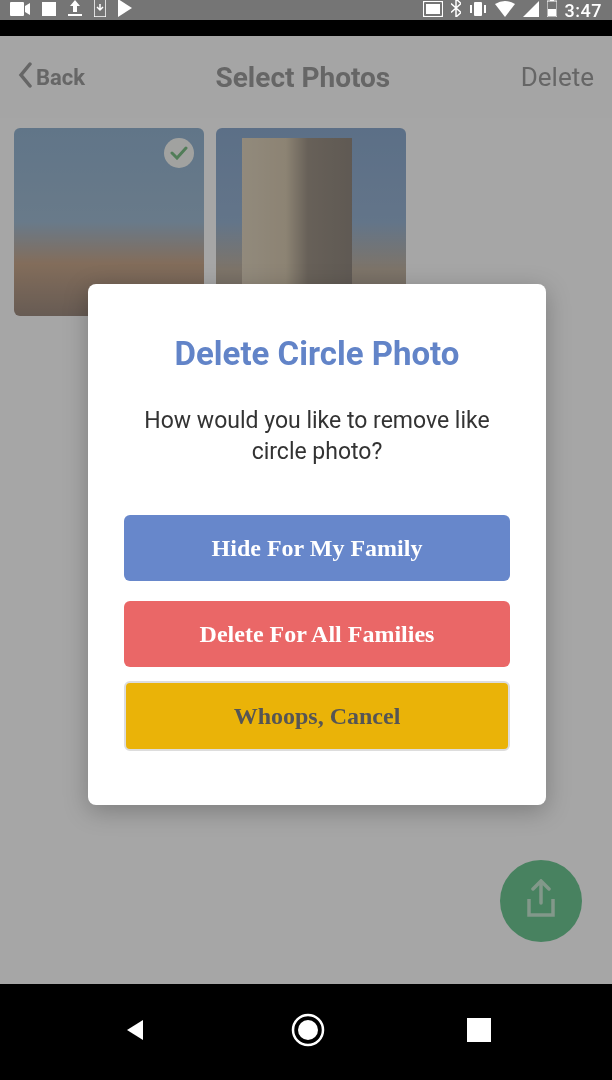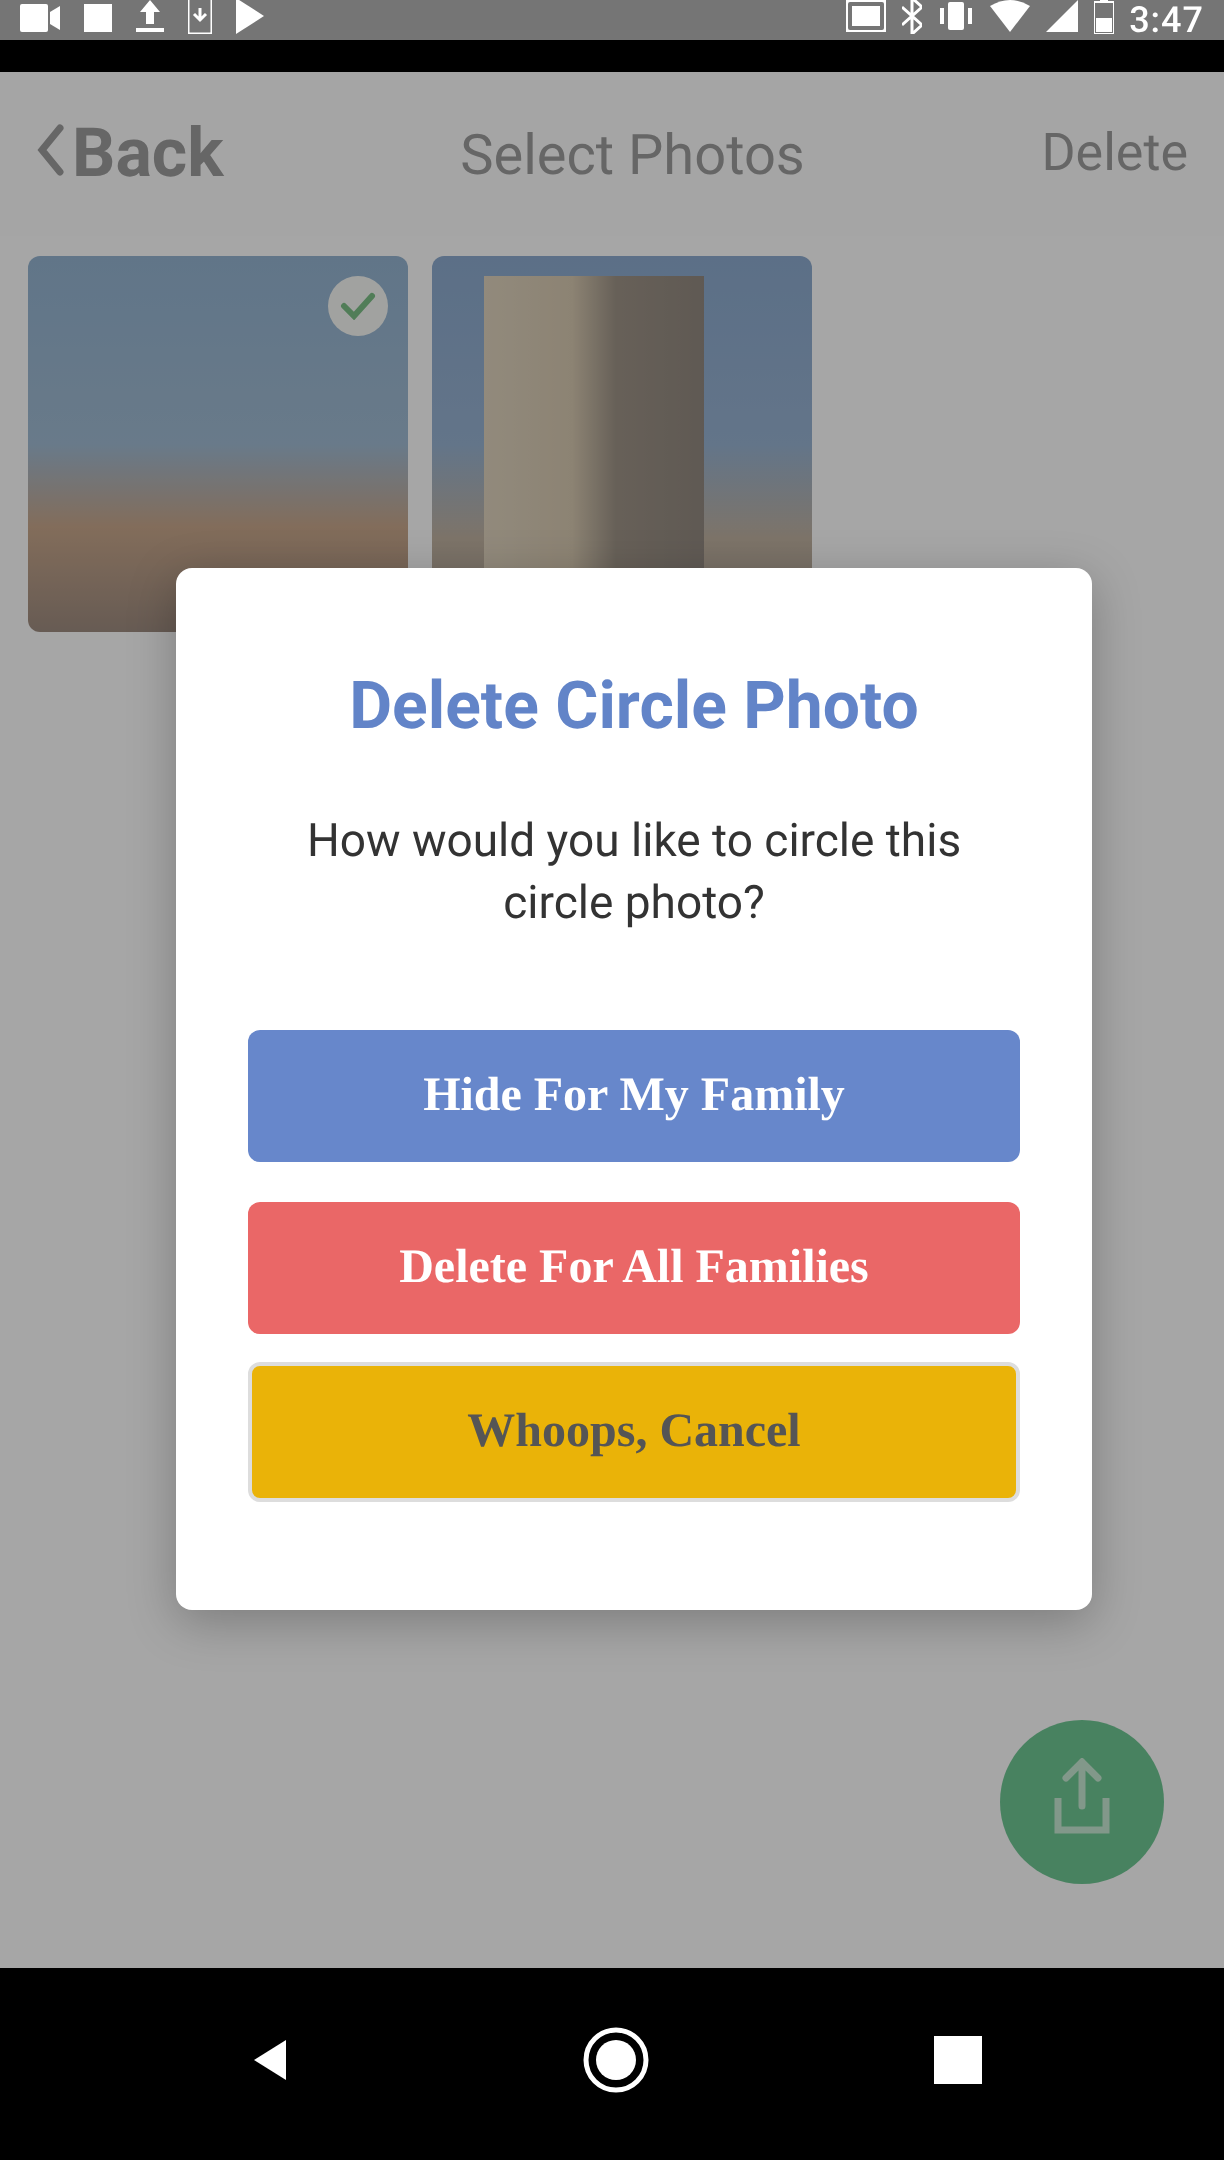--- a/index.html
+++ b/index.html
@@ -32,22 +32,22 @@
   }
   .app-header {
     height: 82px;
     display: flex;
     align-items: center;
     justify-content: space-between;
     padding: 0 18px;
     background: #f3f3f3;
   }
   .back-group { display: flex; align-items: center; gap: 2px; }
-  .back-text { font-size: 34px; font-weight: 700; color: #686868; }
-  .header-title { font-size: 28px; font-weight: 400; color: #686868; }
+  .back-text { font-size: 22px; font-weight: 700; color: #686868; }
+  .header-title { font-size: 28px; font-weight: 700; color: #686868; }
   .delete-text { font-size: 26px; font-weight: 400; color: #686868; }
   .photo-grid {
     display: flex;
     gap: 12px;
     padding: 10px 14px;
   }
   .photo-thumb {
     width: 190px;
     height: 188px;
     border-radius: 6px;
@@ -246,21 +246,21 @@
           <path d="M6 20 L6 36 L30 36 L30 20" stroke="#a6d7b8" stroke-width="3.5" fill="none"></path>
         </svg>
     </span>
   </div>
 </div>
 
 <div class="overlay"></div>
 
 <div class="modal">
   <div class="modal-title">Delete Circle Photo</div>
-  <div class="modal-msg">How would you like to circle this circle photo?</div>
+  <div class="modal-msg">How would you like to remove like circle photo?</div>
   <button class="btn btn-hide">Hide For My Family</button>
   <button class="btn btn-delete">Delete For All Families</button>
   <button class="btn btn-cancel">Whoops, Cancel</button>
 </div>
 
 <div class="nav-bar">
   <span>
     <svg width="28" height="28" viewBox="0 0 28 28">
         <path d="M22 4 L6 14 L22 24 Z" fill="#fff"></path>
       </svg>

